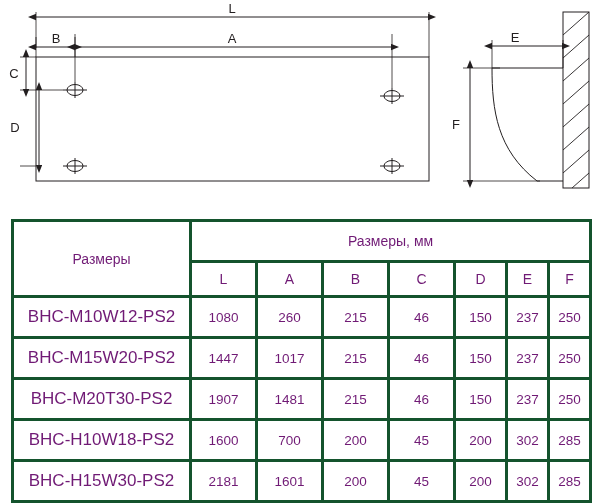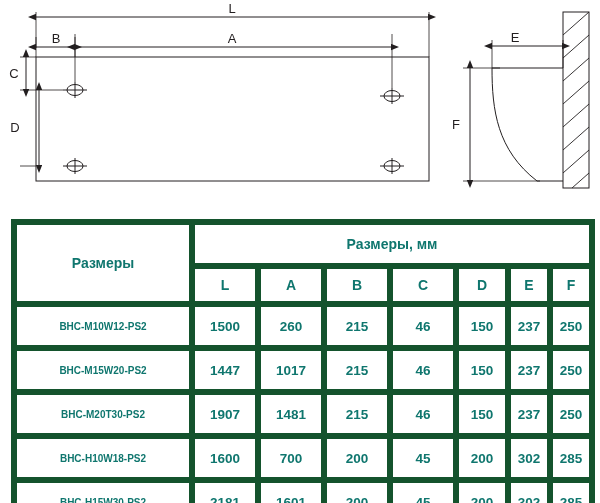--- a/index.html
+++ b/index.html
@@ -31,36 +31,36 @@
   
   #spec-table {
     position: absolute;
     left: 11px;
     top: 219px;
     width: 578px;
     border-collapse: collapse;
     table-layout: fixed;
   }
   #spec-table td, #spec-table th {
-    border: 6px solid #14532d;
+    border: 3px solid #14532d;
     text-align: center;
     vertical-align: middle;
-    font-weight: bold;
+    font-weight: normal;
     font-size: 13.5px;
-    color: #0f766e;
+    color: #701a75;
     padding: 0;
     height: 38px;
   }
   #spec-table .model-head,
   #spec-table .dims-head {
     font-size: 14px;
     height: 38px;
   }
   #spec-table .model-cell {
-    font-size: 10px;
+    font-size: 17px;
   }
   #spec-table .sub-head {
     font-size: 14px;
     height: 32px;
   }
   .col-model { width: 178px; }
   .col-l { width: 66px; }
   .col-a { width: 66px; }
   .col-b { width: 66px; }
   .col-c { width: 66px; }
@@ -189,21 +189,21 @@
         <th class="sub-head">B</th>
         <th class="sub-head">C</th>
         <th class="sub-head">D</th>
         <th class="sub-head">E</th>
         <th class="sub-head">F</th>
       </tr>
     </thead>
     <tbody>
       <tr>
         <td class="model-cell">BHC-M10W12-PS2</td>
-        <td>1500</td>
+        <td>1080</td>
         <td>260</td>
         <td>215</td>
         <td>46</td>
         <td>150</td>
         <td>237</td>
         <td>250</td>
       </tr>
       <tr>
         <td class="model-cell">BHC-M15W20-PS2</td>
         <td>1447</td>

